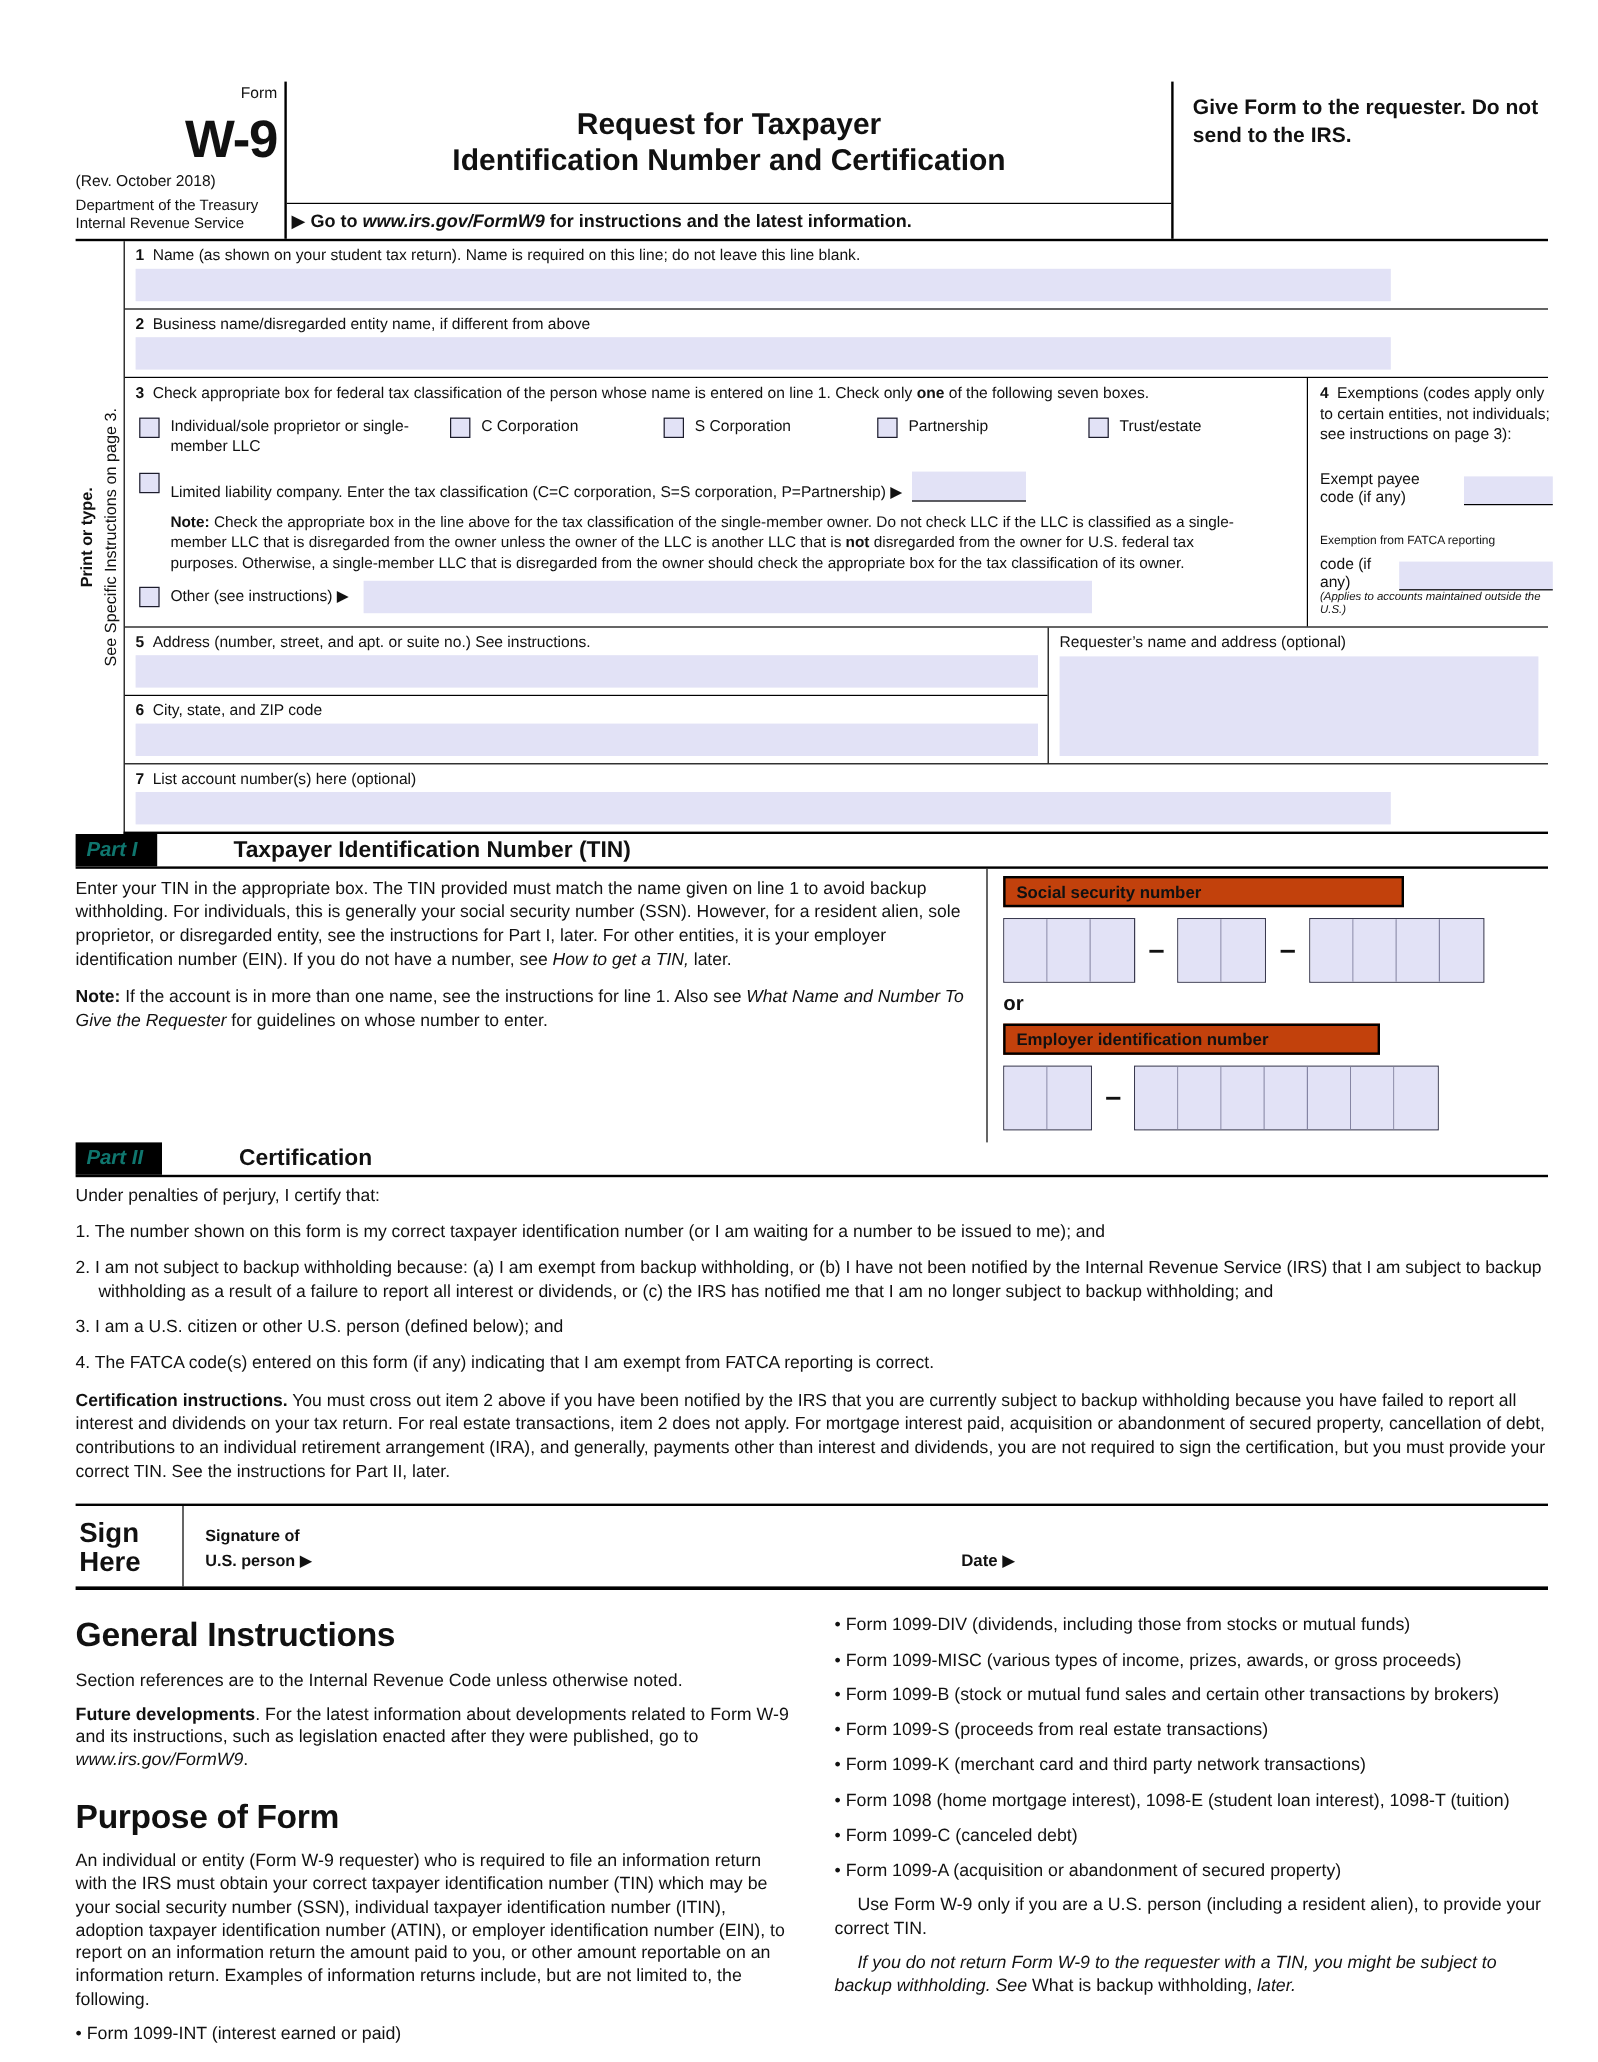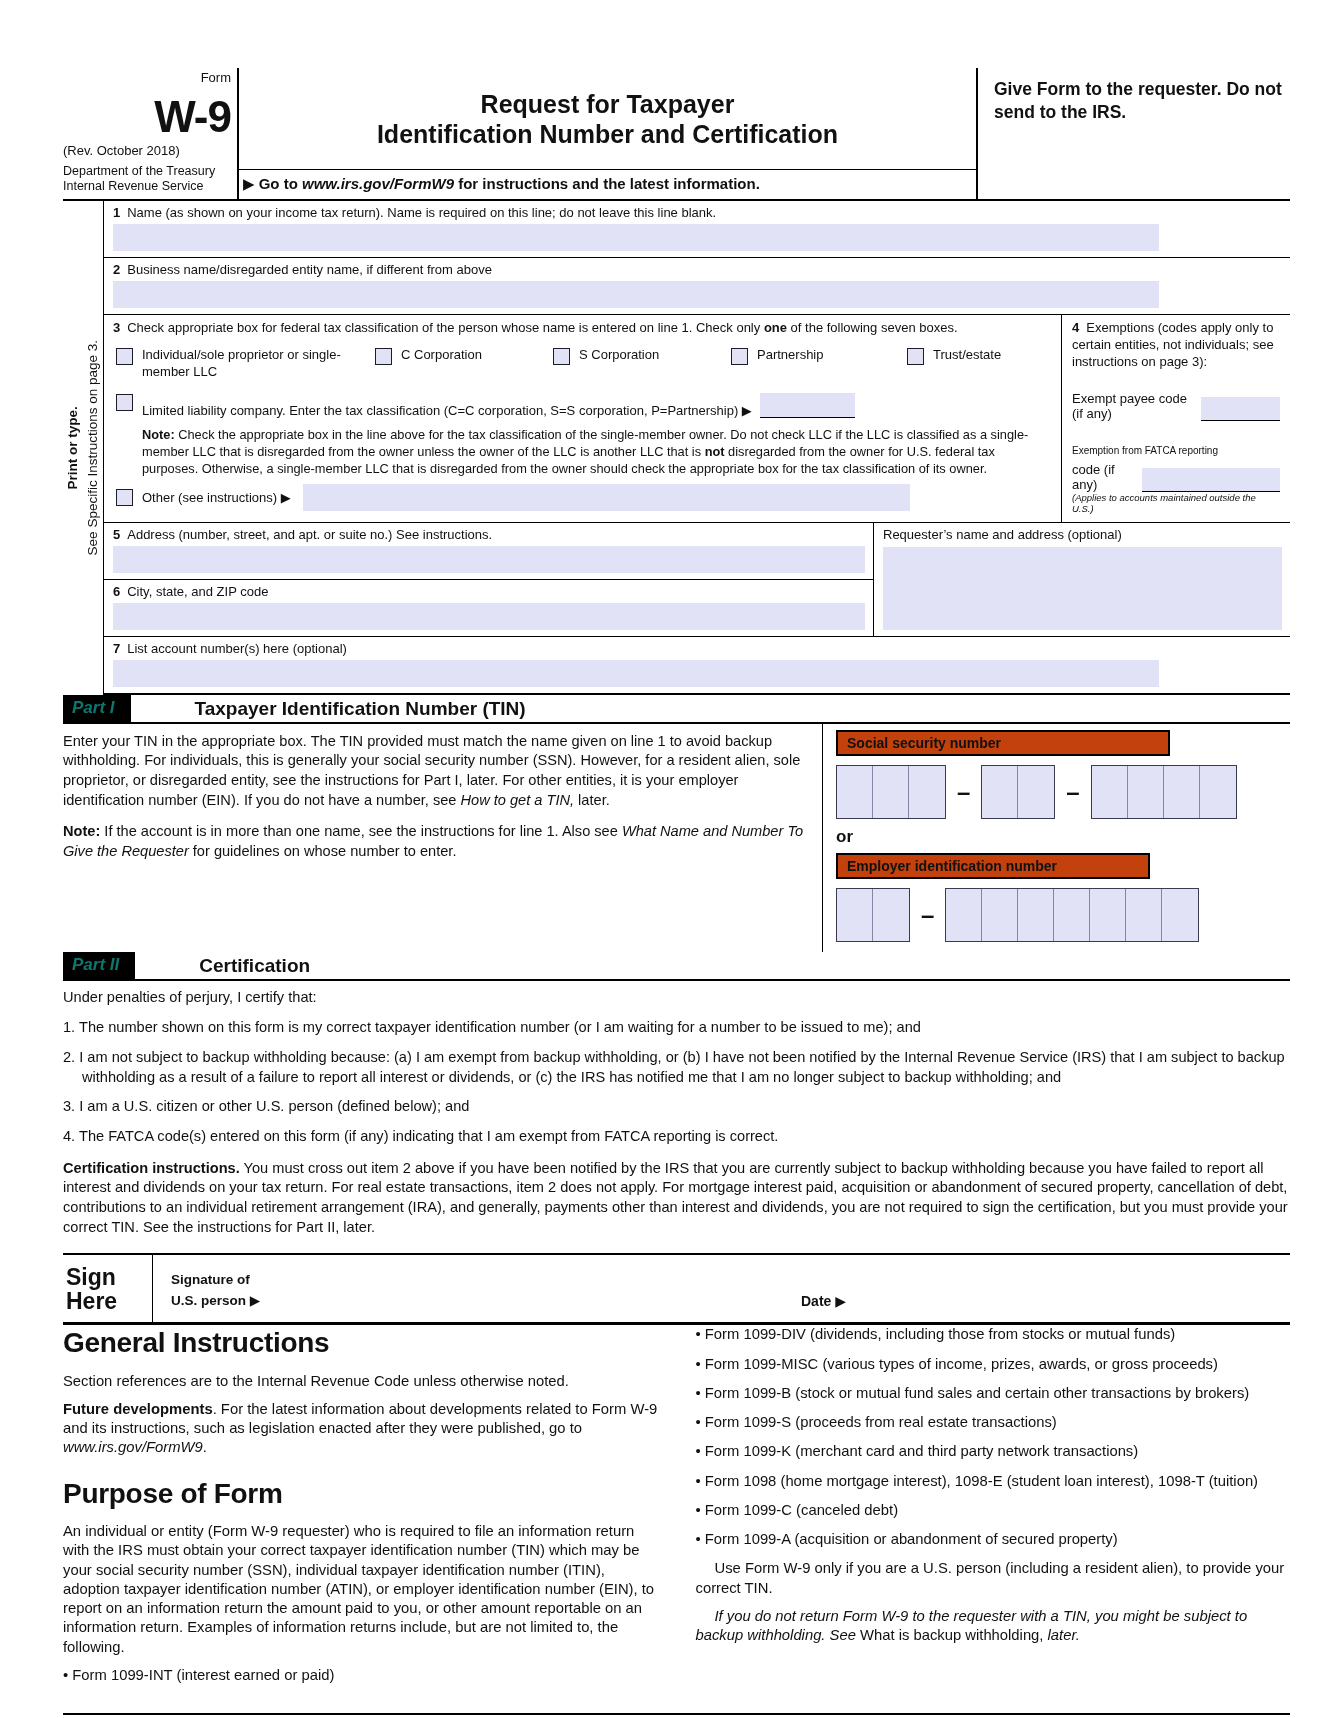--- a/index.html
+++ b/index.html
@@ -36,21 +36,21 @@
   .form-body { border-left:1.5px solid #000; border-bottom:2.5px solid #000; }
 
   .fnum { font-weight:bold; margin-right:7px; }
   .flabel { font-size:13px; }
   .row { border-bottom:1.5px solid #000; padding:4px 0 0 9px; }
   .band { background:#e2e2f6; height:27px; margin:4px 0 6px 0; }
   .band.r130 { margin-right:131px; }
   .band.r8 { margin-right:8px; }
 
   
-  .row3 { display:flex; border-bottom:1.5px solid #000; }
+  .row3 { display:flex; border-bottom:1.5px solid #000;gap:28px; }
   .row3-left { flex:1; padding:5px 8px 0 9px; }
   .row3-right { width:388px; border-left:1.5px solid #000; padding:5px 10px 4px 10px; display:flex; flex-direction:column; }
   .cb-row { display:flex; margin:12px 0 2px 3px; }
   .cb-opt { display:flex; align-items:flex-start; font-size:13px; line-height:1.3; }
   .cb-opt .w1{width:233px;} 
   .checkbox { width:17px; height:17px; flex:none; background:#e2e2f6; border:1.7px solid #1c1c2b; margin-right:9px; margin-top:1px; }
   .cb2{width:152px;} .cb3{width:152px;} .cb4{width:150px;} .cb5{width:120px;}
   .llc-row { display:flex; align-items:flex-end; margin:12px 0 2px 3px; font-size:13px; }
   .llc-row .checkbox { align-self:flex-start; }
   .llc-input { width:95px; height:25px; background:#e2e2f6; border-bottom:1.5px solid #000; margin-left:8px; }
@@ -99,21 +99,21 @@
   
   .sign-row { display:flex; border-top:2.5px solid #000; border-bottom:3px solid #000; height:72px; margin-top:14px; }
   .sign-label { width:90px; font-weight:bold; font-size:23px; line-height:1.02; padding:11px 0 0 3px; border-right:1.5px solid #000; }
   .sign-main { flex:1; position:relative; padding:15px 0 0 18px; }
   .sig-of { font-weight:bold; font-size:13.5px; line-height:1.55; }
   .sig-area { position:absolute; left:160px; right:560px; bottom:12px; height:30px; }
   .sign-date { position:absolute; left:648px; bottom:13px; font-weight:bold; font-size:14px; }
   .date-area { position:absolute; left:710px; right:20px; bottom:12px; height:30px; }
 
   
-  .gi { display:flex; gap:38px; }
+  .gi { display:flex; gap:38px; margin-top:20px; }
   .gi-col { flex:1; font-size:14.8px; line-height:1.3; }
   .gi h1 { font-size:28px; font-weight:bold; letter-spacing:-0.3px; margin:0 0 10px; }
   .gi h1.second { margin-top:18px; }
   .gi p { margin:0 0 9px; }
   .bullet { margin:0 0 10px; }
   .bullet::before { content:"• "; }
   .indent { text-indent:19px; }
   .ital { font-style:italic; }
   .upright { font-style:normal; }
 
@@ -154,21 +154,21 @@
   <div class="form-wrap">
     <div class="vlabel">
       <div class="vtext">
         <span class="b">Print or type.</span>
         <span>See Specific Instructions on page 3.</span>
       </div>
     </div>
     <div class="form-body">
 
       <div class="row">
-        <div class="flabel"><span class="fnum">1</span><span>Name (as shown on your income tax return). Name is required on this line; do not leave this line blank.</span></div>
+        <div class="flabel"><span class="fnum">1</span><span>Name (as shown on your student tax return). Name is required on this line; do not leave this line blank.</span></div>
         <div class="band r130"></div>
       </div>
 
       <div class="row">
         <div class="flabel"><span class="fnum">2</span><span>Business name/disregarded entity name, if different from above</span></div>
         <div class="band r130"></div>
       </div>
 
       <div class="row3">
         <div class="row3-left">

